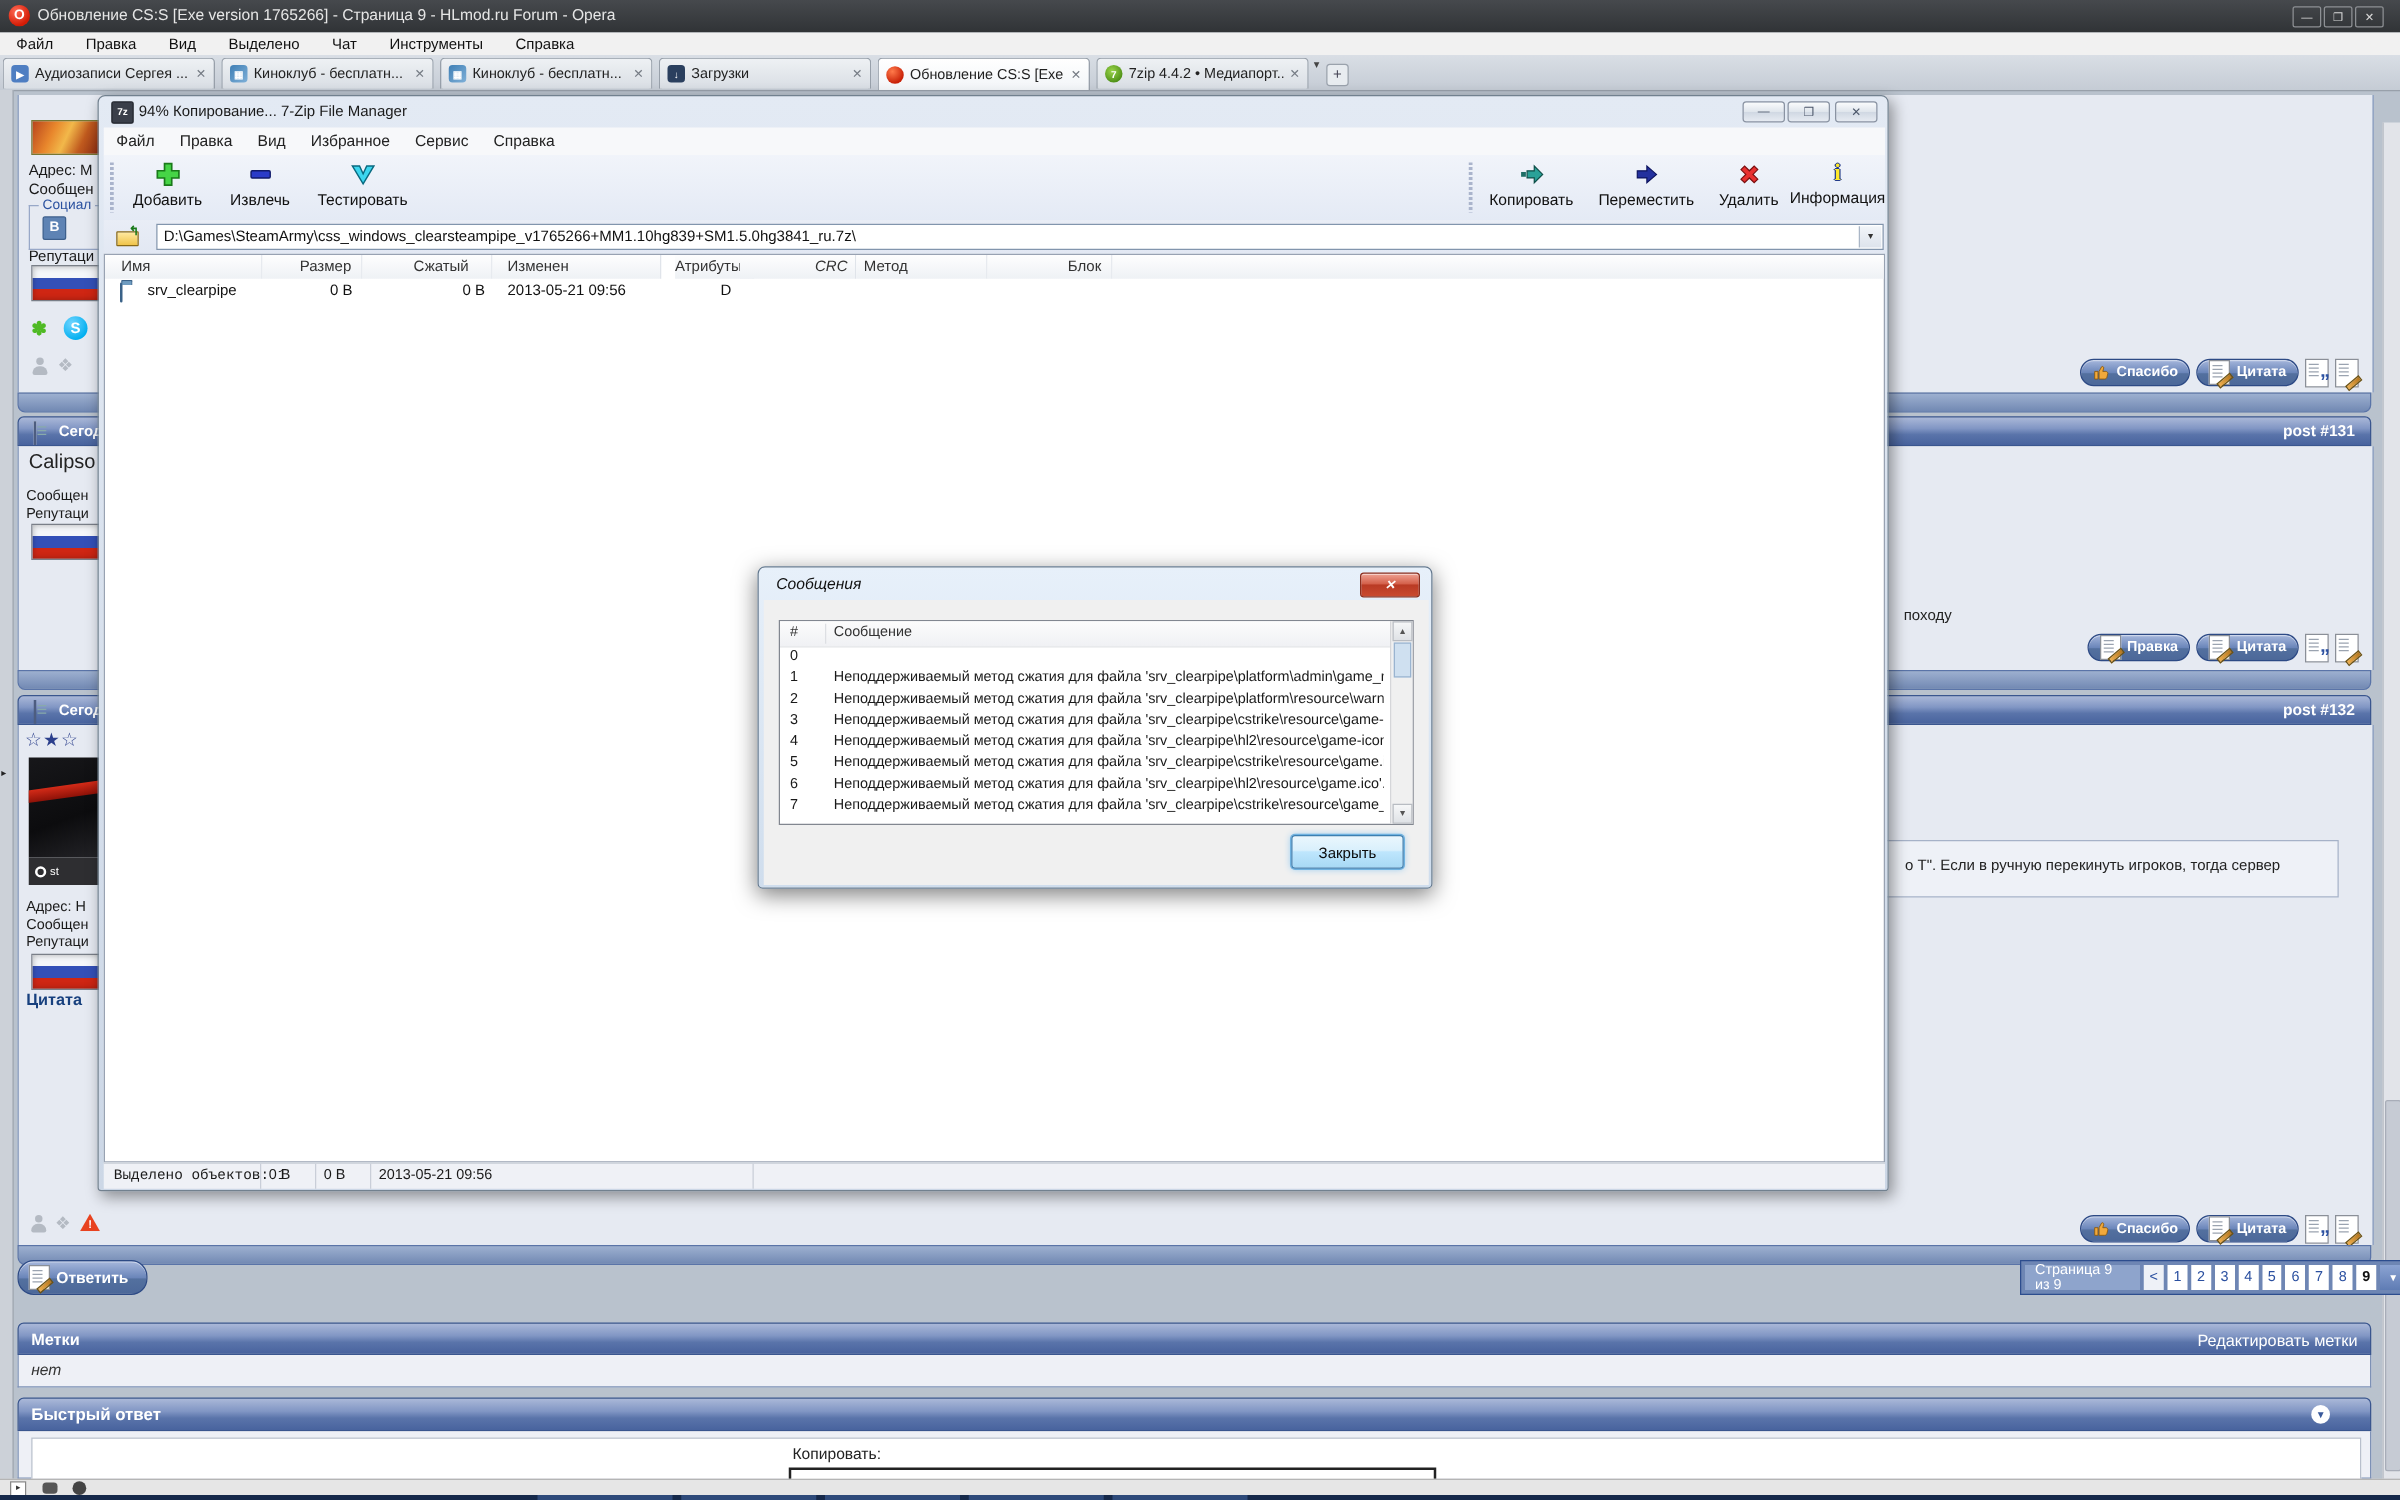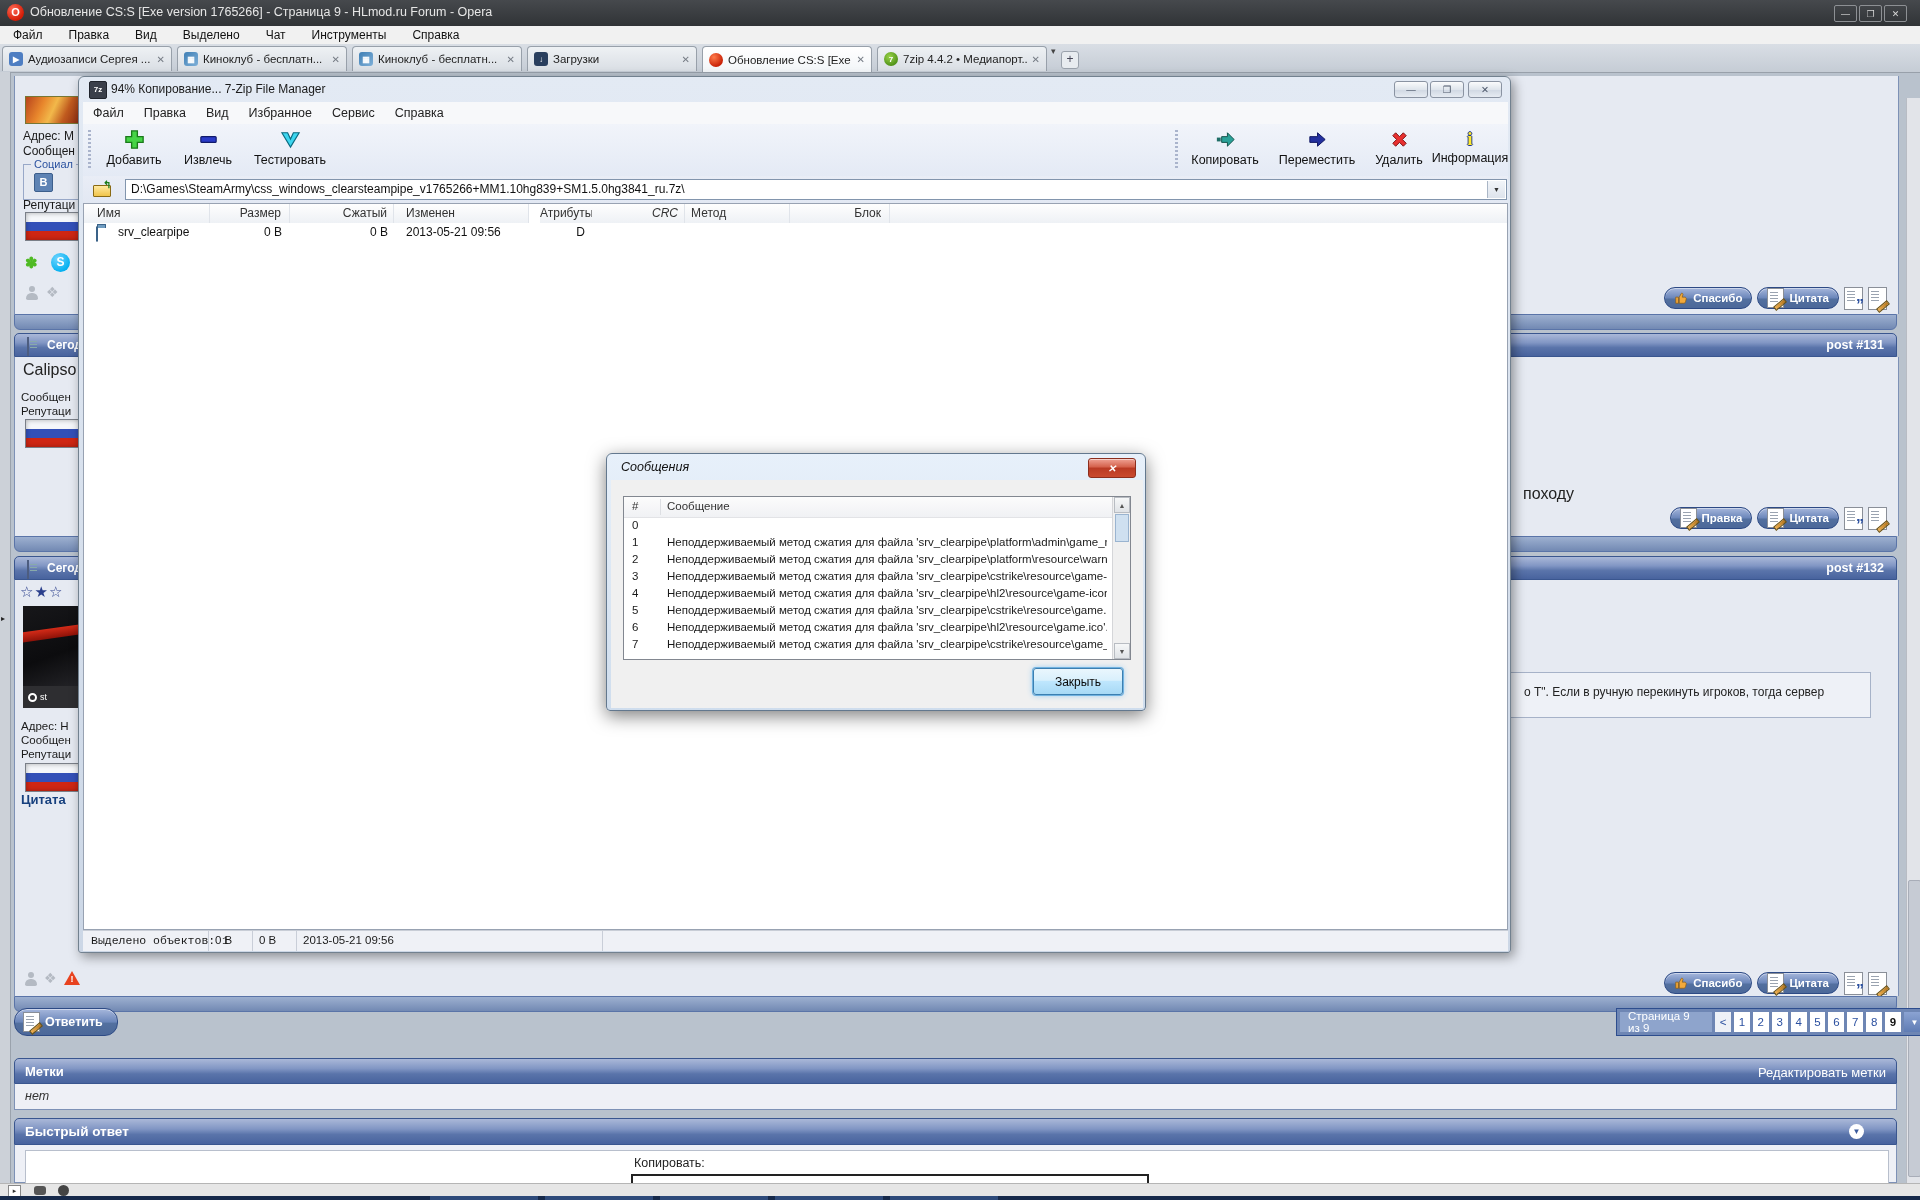--- a/index.html
+++ b/index.html
@@ -227,21 +227,21 @@
 <div class="abs bar" style="left:14px;top:333px;width:1883px;height:24px;border-radius:5px 5px 0 0;">
   <span class="abs doc-icon" style="left:12px;top:4px;"></span>
   <span class="abs nw" style="left:32px;top:4px;font-weight:bold;font-size:12px;">Сегод</span>
   <span class="abs nw" style="right:12px;top:4px;font-weight:600;font-size:12.5px;">post #131</span>
 </div>
 <div class="abs fbody" style="left:14px;top:357px;width:1883px;height:179px;">
   <div class="abs nw" style="left:8px;top:4px;font-size:16px;color:#222;">Calipso</div>
   <div class="abs nw" style="left:6px;top:34px;font-size:11.5px;color:#1a1a1a;">Сообщен</div>
   <div class="abs nw" style="left:6px;top:48px;font-size:11.5px;color:#1a1a1a;">Репутаци</div>
   <div class="abs flag" style="left:10px;top:62px;width:54px;height:27px;"></div>
-  <div class="abs nw" style="left:1508px;top:128px;font-size:16px;color:#222;">походу</div>
+  <div class="abs nw" style="left:1508px;top:128px;font-size:12px;color:#222;">походу</div>
   <div class="abs" style="right:11px;top:150px;display:flex;gap:5px;">
     <div class="pill">
       <span class="page-icon pencil"></span>
       <span>Правка</span>
     </div>
     <div class="pill">
       <span class="page-icon pencil"></span>
       <span>Цитата</span>
     </div>
     <span class="page-icon qmark" style="width:17px;height:21px;"></span>
@@ -409,21 +409,21 @@
     <div class="abs nw" id="zcombo">
       <span>D:\Games\SteamArmy\css_windows_clearsteampipe_v1765266+MM1.10hg839+SM1.5.0hg3841_ru.7z\</span>
       <span class="combo-arrow">▼</span>
     </div>
   </div>
 
   <div class="abs" id="zlist">
 
     <div class="hcell" style="left:0;width:126px;padding-left:13px;">Имя</div>
     <div class="hcell" style="left:126px;width:80px;text-align:right;padding-right:8px;">Размер</div>
-    <div class="hcell" style="left:206px;width:104px;text-align:right;padding-right:6px;">Сжатый</div>
+    <div class="hcell" style="left:206px;width:104px;text-align:right;padding-right:18px;">Сжатый</div>
     <div class="hcell" style="left:310px;width:135px;padding-left:12px;">Изменен</div>
     <div class="hcell" style="left:456px;width:63px;text-align:center;padding-right:21px;">Атрибуты</div>
     <div class="hcell" style="left:508px;width:93px;text-align:right;padding-right:6px;font-style:italic;">CRC</div>
     <div class="hcell" style="left:601px;width:105px;padding-left:6px;">Метод</div>
     <div class="hcell" style="left:706px;width:100px;text-align:right;padding-right:8px;">Блок</div>
     <div class="hcell" style="left:806px;width:617px;border-right:none;"></div>
 
     <div class="abs" style="left:0;top:19px;width:1423px;height:19px;font-size:12px;color:#111;">
       <span class="abs folder" style="left:12px;top:4px;"></span>
       <span class="abs nw" style="left:34px;top:2px;">srv_clearpipe</span>

